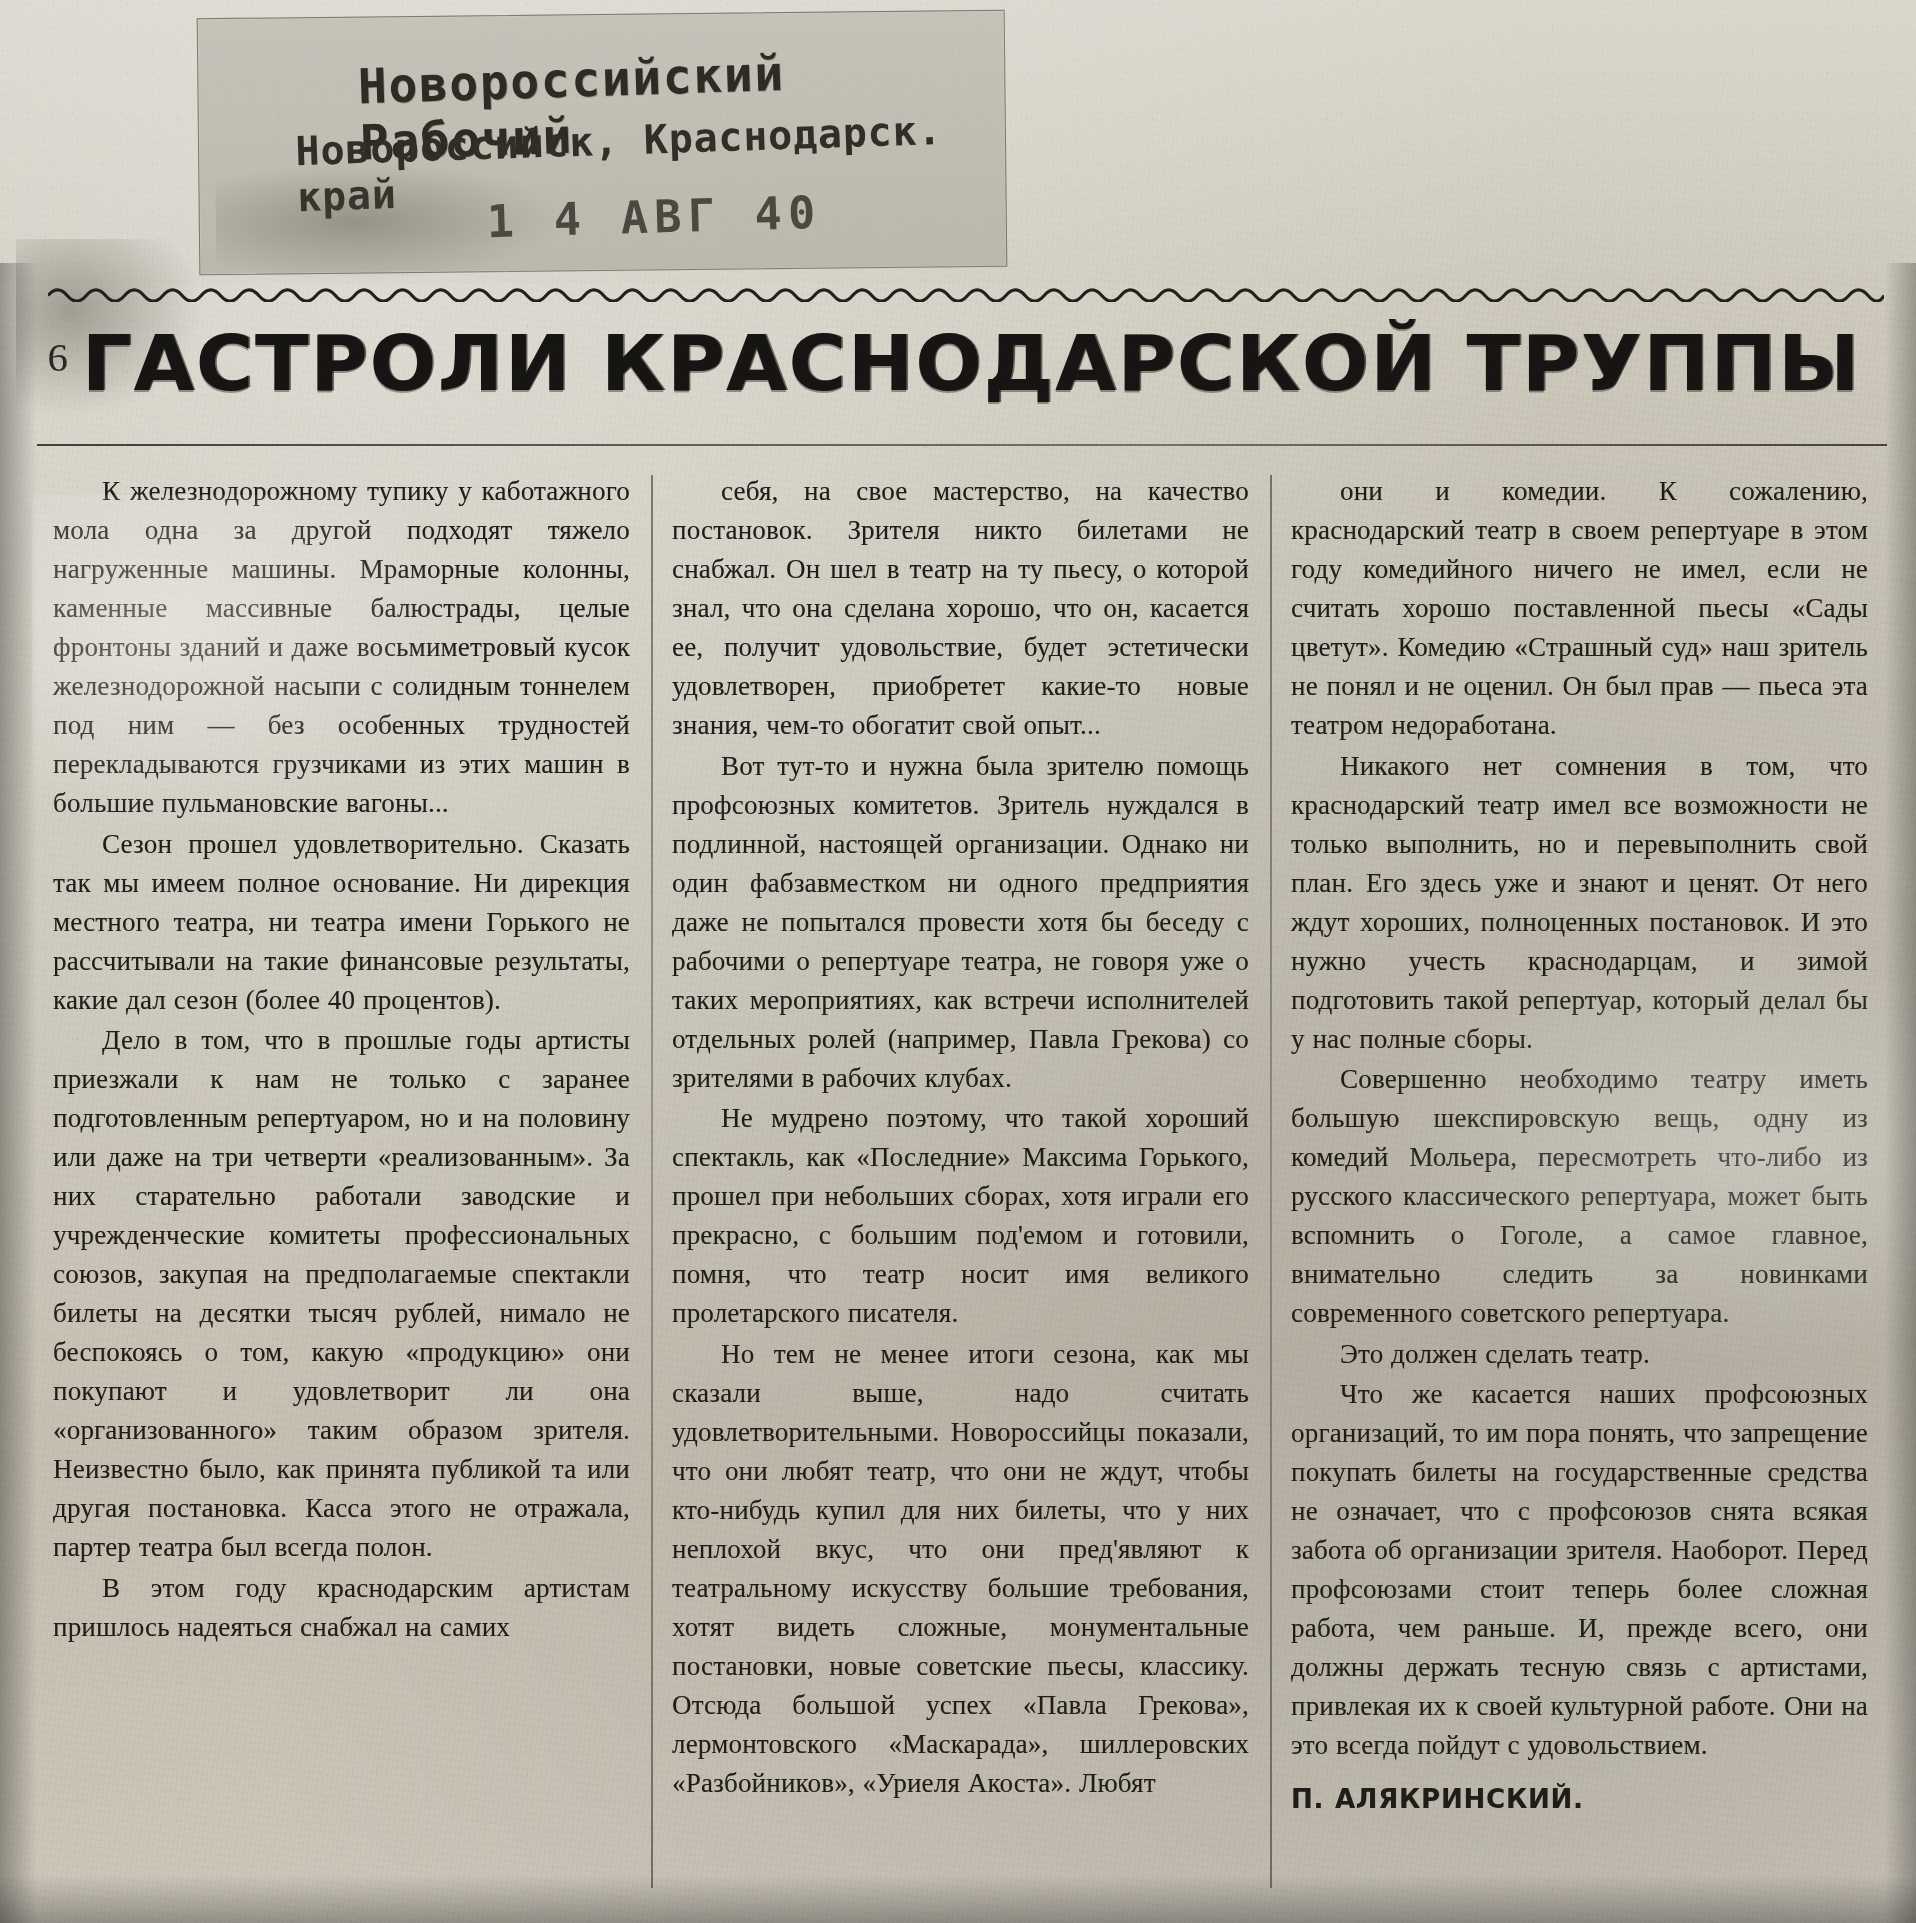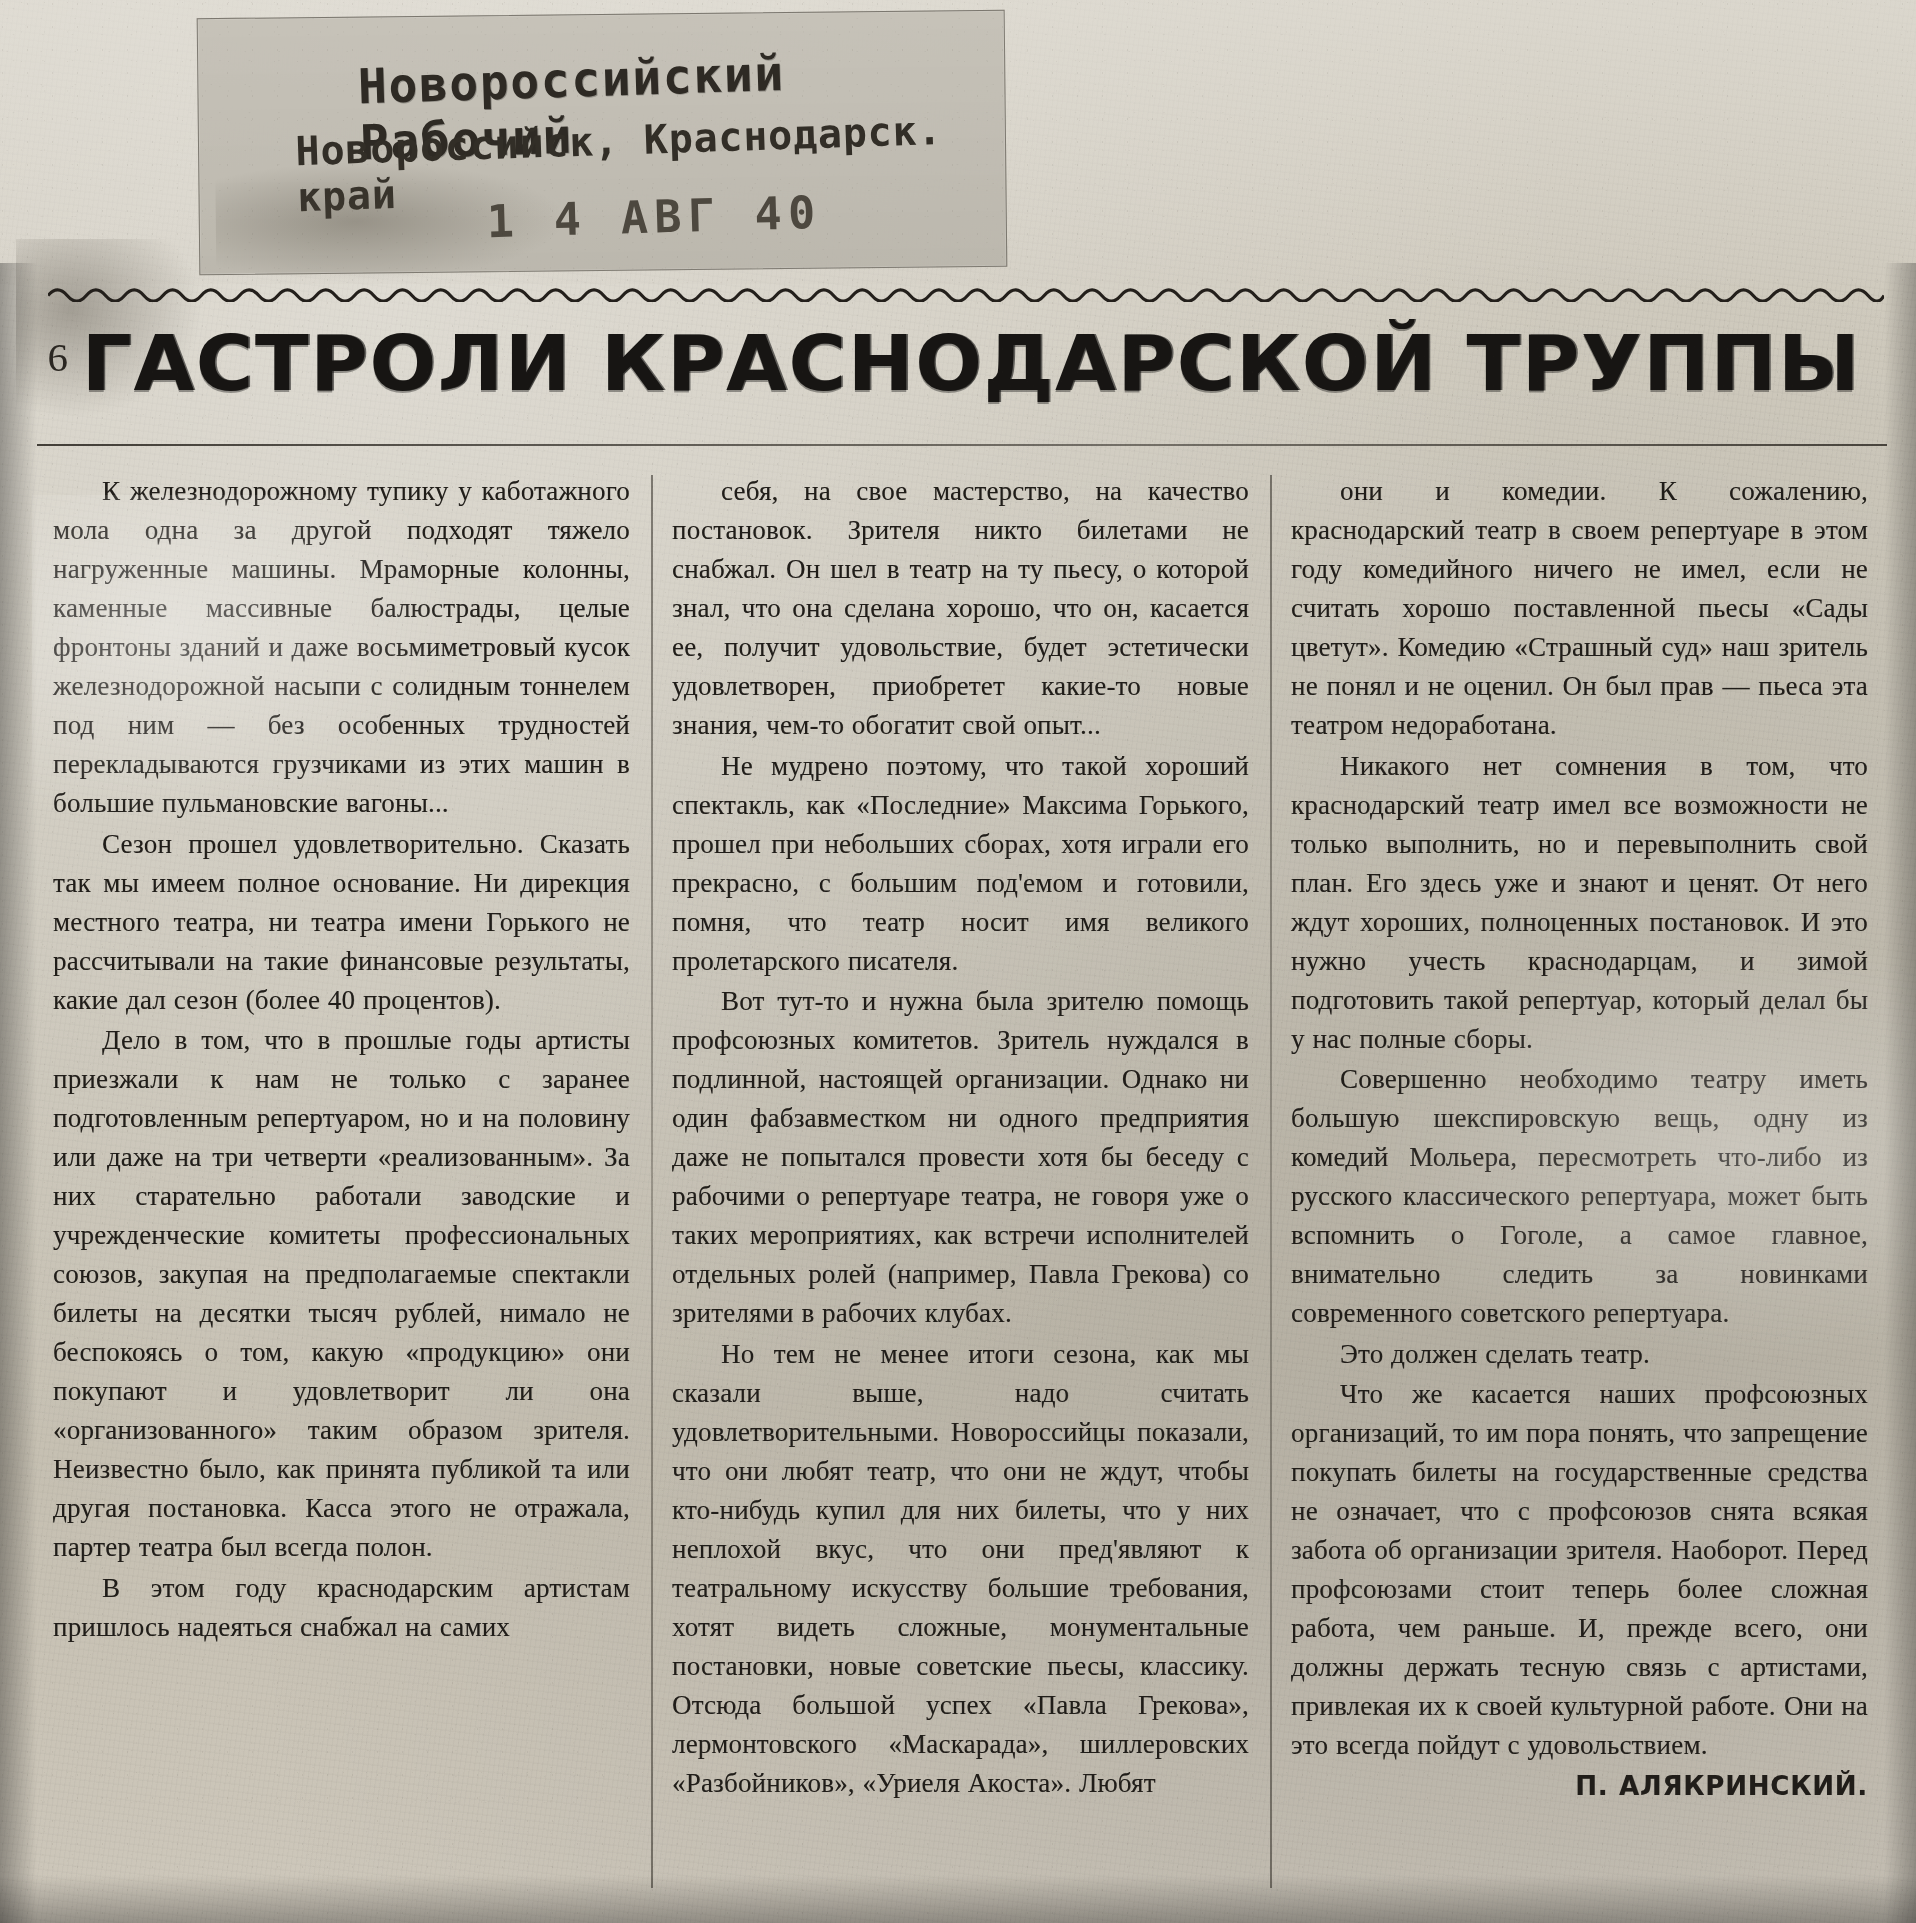--- a/index.html
+++ b/index.html
@@ -182,26 +182,26 @@
     font-family: "Liberation Serif", serif;
     font-size: 27px;
     line-height: 39px;
     color: #201d19;
     letter-spacing: 0.2px;
     word-spacing: 0.8px;
     text-shadow: 0.3px 0.2px 0 rgba(30,26,22,.35);
   }
   .col p.sig {
     text-indent: 0;
-    text-align: right;
+    text-align: left;
     font-family: "DejaVu Sans", sans-serif;
     font-weight: 700;
     font-size: 26px;
     letter-spacing: 0.8px;
-    margin-top: 2px;
+    margin-top: 15px;
   }
   
   .wear1 {
     position: absolute;
     left: 32px; top: 495px;
     width: 447px; height: 335px;
     background: radial-gradient(ellipse at 30% 40%, rgba(255,255,255,.35), rgba(255,255,255,0) 70%);
     mix-blend-mode: screen;
     pointer-events: none;
   }
@@ -273,22 +273,22 @@
 
     <div class="col">
       <p>К железнодорожному тупику у каботажного мола одна за другой подходят тяжело нагруженные машины. Мраморные колонны, каменные массивные балюстрады, целые фронтоны зданий и даже восьмиметровый кусок железнодорожной насыпи с солидным тоннелем под ним — без особенных трудностей перекладываются грузчиками из этих машин в большие пульмановские вагоны...</p>
       <p>Сезон прошел удовлетворительно. Сказать так мы имеем полное основание. Ни дирекция местного театра, ни театра имени Горького не рассчитывали на такие финансовые результаты, какие дал сезон (более 40 процентов).</p>
       <p>Дело в том, что в прошлые годы артисты приезжали к нам не только с заранее подготовленным репертуаром, но и на половину или даже на три четверти «реализованным». За них старательно работали заводские и учрежденческие комитеты профессиональных союзов, закупая на предполагаемые спектакли билеты на десятки тысяч рублей, нимало не беспокоясь о том, какую «продукцию» они покупают и удовлетворит ли она «организованного» таким образом зрителя. Неизвестно было, как принята публикой та или другая постановка. Касса этого не отражала, партер театра был всегда полон.</p>
       <p>В этом году краснодарским артистам пришлось надеяться снабжал на самих</p>
     </div>
 
     <div class="col">
       <p>себя, на свое мастерство, на качество постановок. Зрителя никто билетами не снабжал. Он шел в театр на ту пьесу, о которой знал, что она сделана хорошо, что он, касается ее, получит удовольствие, будет эстетически удовлетворен, приобретет какие-то новые знания, чем-то обогатит свой опыт...</p>
+      <p>Вот тут-то и нужна была зрителю помощь профсоюзных комитетов. Зритель нуждался в подлинной, настоящей организации. Однако ни один фабзавместком ни одного предприятия даже не попытался провести хотя бы беседу с рабочими о репертуаре театра, не говоря уже о таких мероприятиях, как встречи исполнителей отдельных ролей (например, Павла Грекова) со зрителями в рабочих клубах.</p>
       <p>Не мудрено поэтому, что такой хороший спектакль, как «Последние» Максима Горького, прошел при небольших сборах, хотя играли его прекрасно, с большим под'емом и готовили, помня, что театр носит имя великого пролетарского писателя.</p>
-      <p>Вот тут-то и нужна была зрителю помощь профсоюзных комитетов. Зритель нуждался в подлинной, настоящей организации. Однако ни один фабзавместком ни одного предприятия даже не попытался провести хотя бы беседу с рабочими о репертуаре театра, не говоря уже о таких мероприятиях, как встречи исполнителей отдельных ролей (например, Павла Грекова) со зрителями в рабочих клубах.</p>
       <p>Но тем не менее итоги сезона, как мы сказали выше, надо считать удовлетворительными. Новороссийцы показали, что они любят театр, что они не ждут, чтобы кто-нибудь купил для них билеты, что у них неплохой вкус, что они пред'являют к театральному искусству большие требования, хотят видеть сложные, монументальные постановки, новые советские пьесы, классику. Отсюда большой успех «Павла Грекова», лермонтовского «Маскарада», шиллеровских «Разбойников», «Уриеля Акоста». Любят</p>
     </div>
 
     <div class="col">
       <p>они и комедии. К сожалению, краснодарский театр в своем репертуаре в этом году комедийного ничего не имел, если не считать хорошо поставленной пьесы «Сады цветут». Комедию «Страшный суд» наш зритель не понял и не оценил. Он был прав — пьеса эта театром недоработана.</p>
       <p>Никакого нет сомнения в том, что краснодарский театр имел все возможности не только выполнить, но и перевыполнить свой план. Его здесь уже и знают и ценят. От него ждут хороших, полноценных постановок. И это нужно учесть краснодарцам, и зимой подготовить такой репертуар, который делал бы у нас полные сборы.</p>
       <p>Совершенно необходимо театру иметь большую шекспировскую вещь, одну из комедий Мольера, пересмотреть что-либо из русского классического репертуара, может быть вспомнить о Гоголе, а самое главное, внимательно следить за новинками современного советского репертуара.</p>
       <p>Это должен сделать театр.</p>
       <p>Что же касается наших профсоюзных организаций, то им пора понять, что запрещение покупать билеты на государственные средства не означает, что с профсоюзов снята всякая забота об организации зрителя. Наоборот. Перед профсоюзами стоит теперь более сложная работа, чем раньше. И, прежде всего, они должны держать тесную связь с артистами, привлекая их к своей культурной работе. Они на это всегда пойдут с удовольствием.</p>
       <p class="sig">П. АЛЯКРИНСКИЙ.</p>

